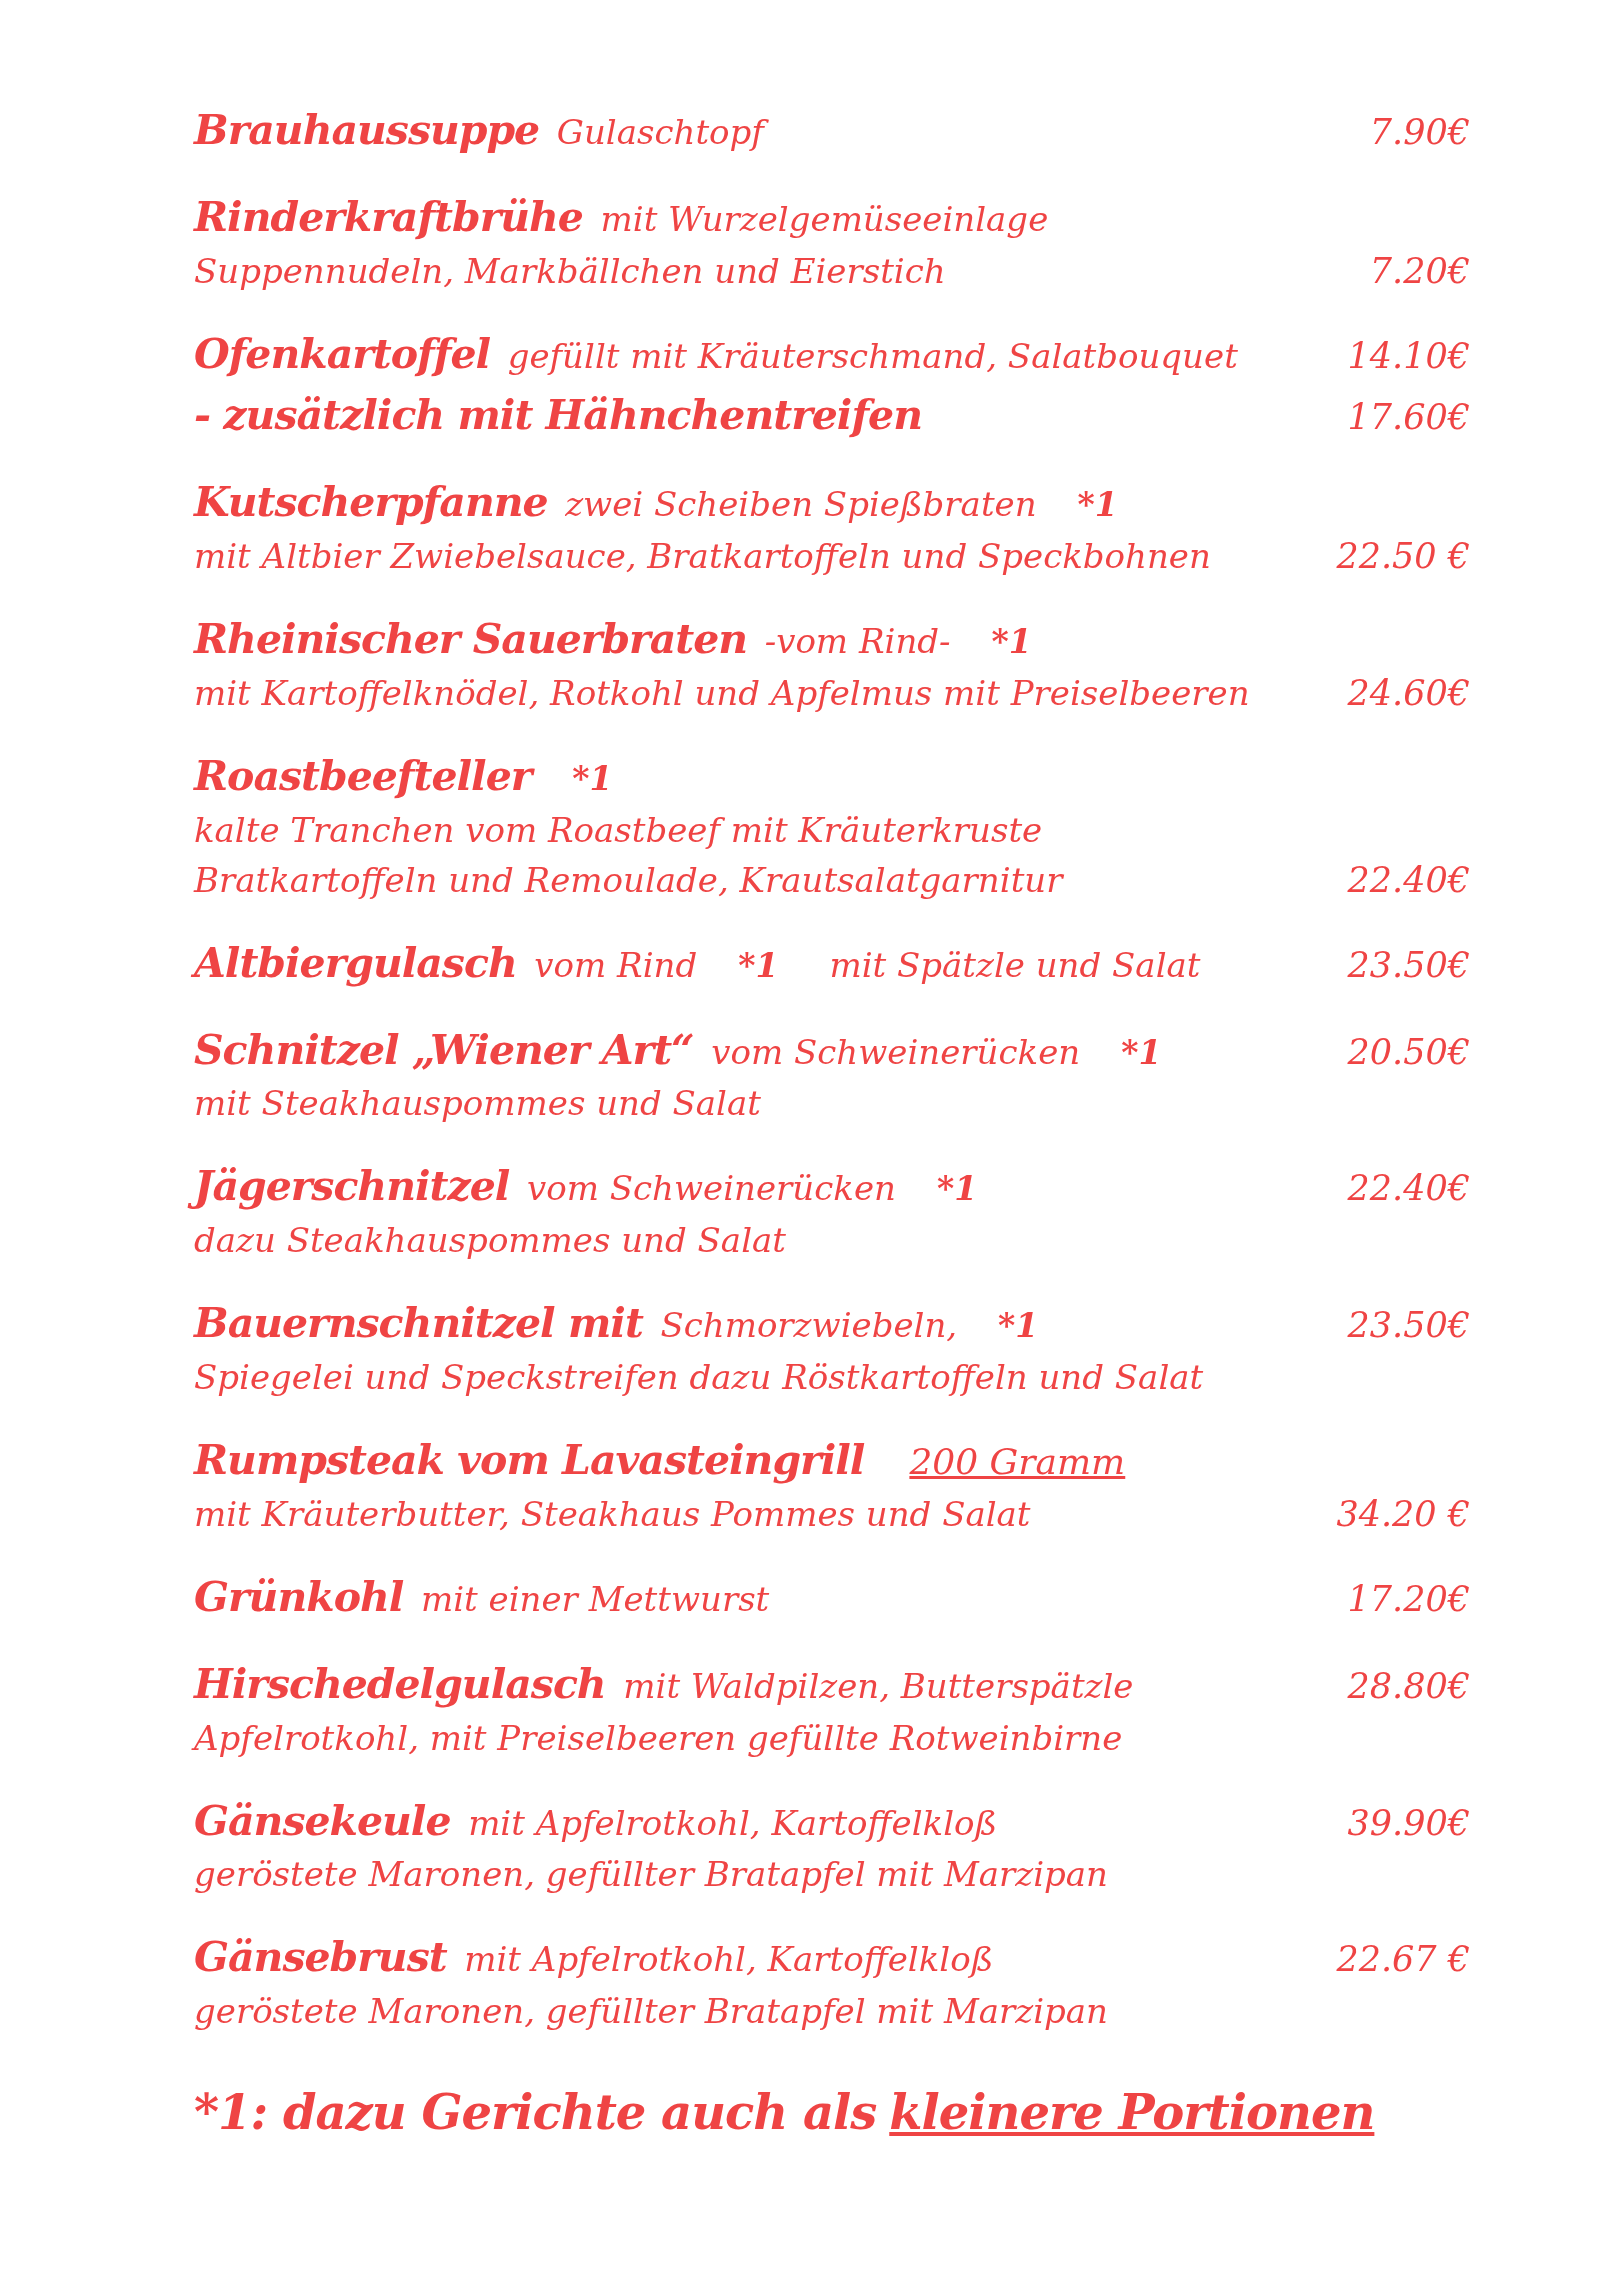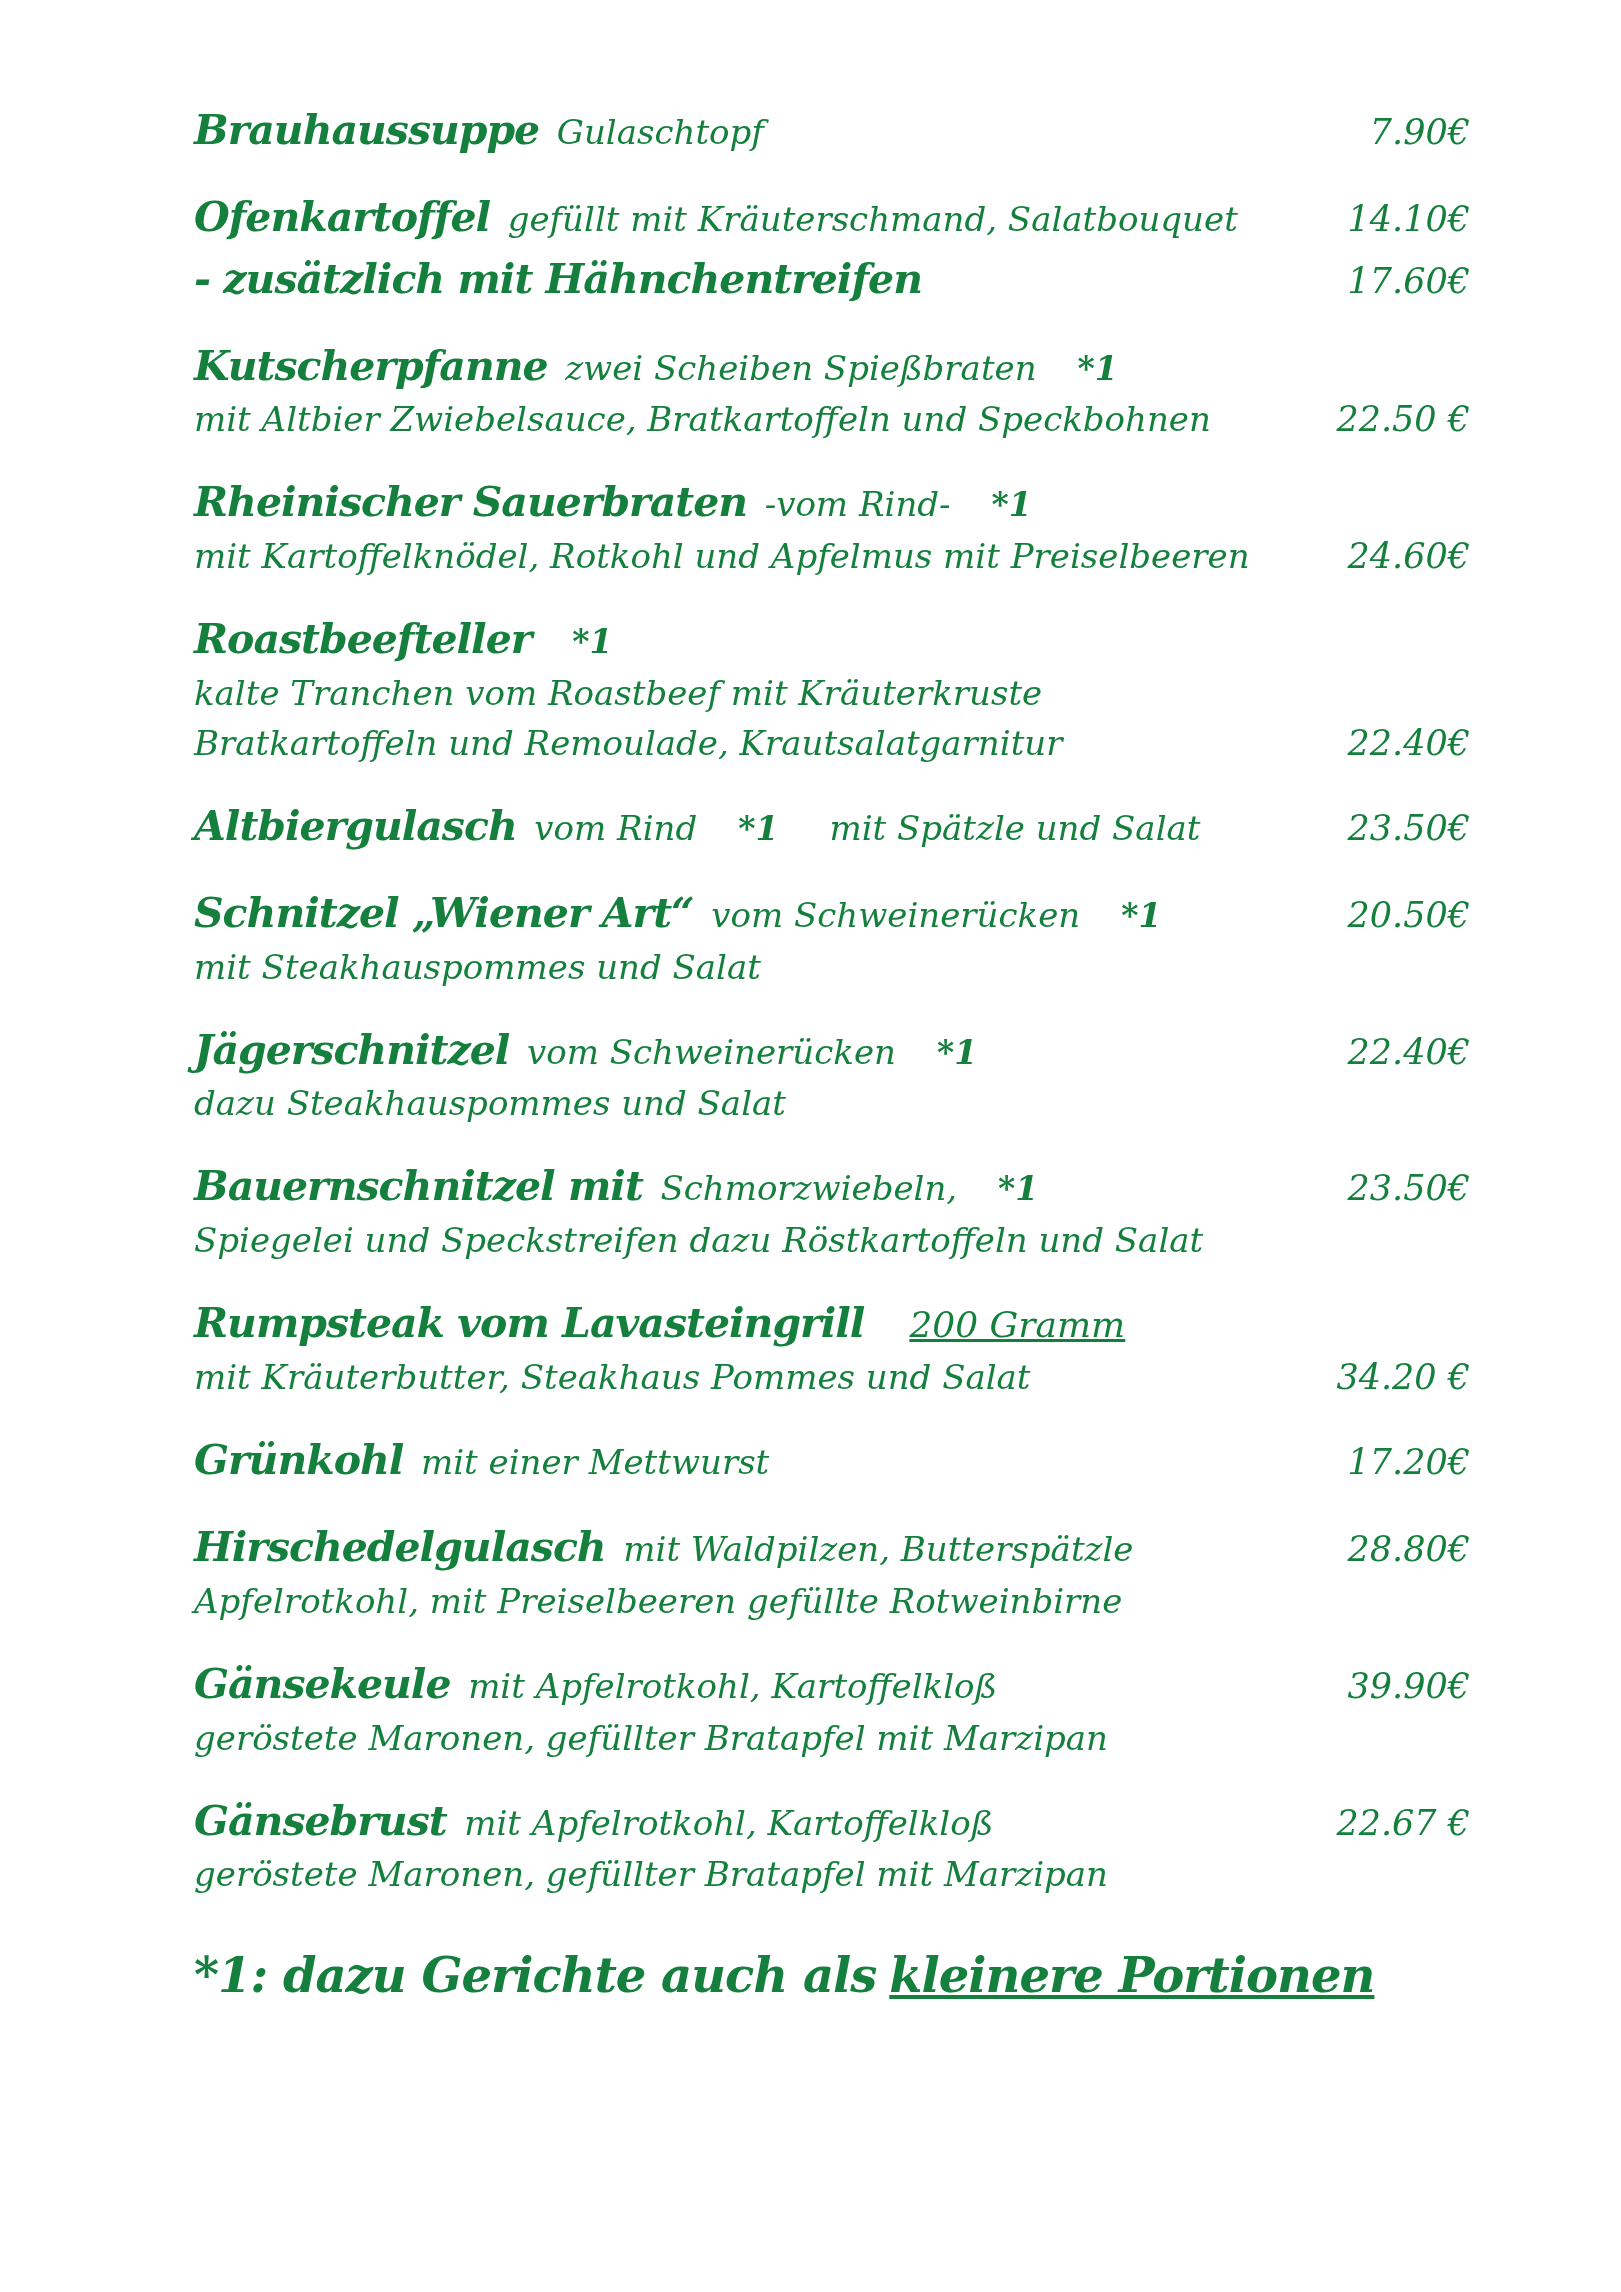--- a/index.html
+++ b/index.html
@@ -1,21 +1,21 @@
 <!DOCTYPE html>
 <html><head>
 <meta charset="utf-8">
 <style>
   html, body { margin: 0; padding: 0; background: #e8e8e8; }
   .page {
     width: 1621px;
     height: 2293px;
     margin: 0 auto;
     background: #ffffff;
-    color: #15803d;
+    color: #ef4444;
     box-sizing: border-box;
     padding: 106px 151px 0 194px;
     font-family: "DejaVu Serif", serif;
     font-style: italic;
     overflow: hidden;
   }
   .item { margin-bottom: 39px; }
   .item .line + .line { margin-top: 9.8px; }
   .line { display: flex; align-items: baseline; }
   .dish { font-size: 41px; font-weight: 700; letter-spacing: -1px; white-space: nowrap; }
@@ -34,20 +34,30 @@
 <div class="page">
 
   <div class="item">
     <div class="line">
       <span class="dish">Brauhaussuppe</span>
       <span class="sub">Gulaschtopf</span>
       <span class="price">7.90€</span>
     </div>
   </div>
 
+  <div class="item">
+    <div class="line">
+      <span class="dish">Rinderkraftbrühe</span>
+      <span class="sub">mit Wurzelgemüseeinlage</span>
+    </div>
+    <div class="line">
+      <span class="desc">Suppennudeln, Markbällchen und Eierstich</span>
+      <span class="price">7.20€</span>
+    </div>
+  </div>
 
   <div class="item" style="margin-bottom: 13.7px;">
     <div class="line">
       <span class="dish">Ofenkartoffel</span>
       <span class="sub">gefüllt mit Kräuterschmand, Salatbouquet</span>
       <span class="price">14.10€</span>
     </div>
   </div>
 
   <div class="item">

